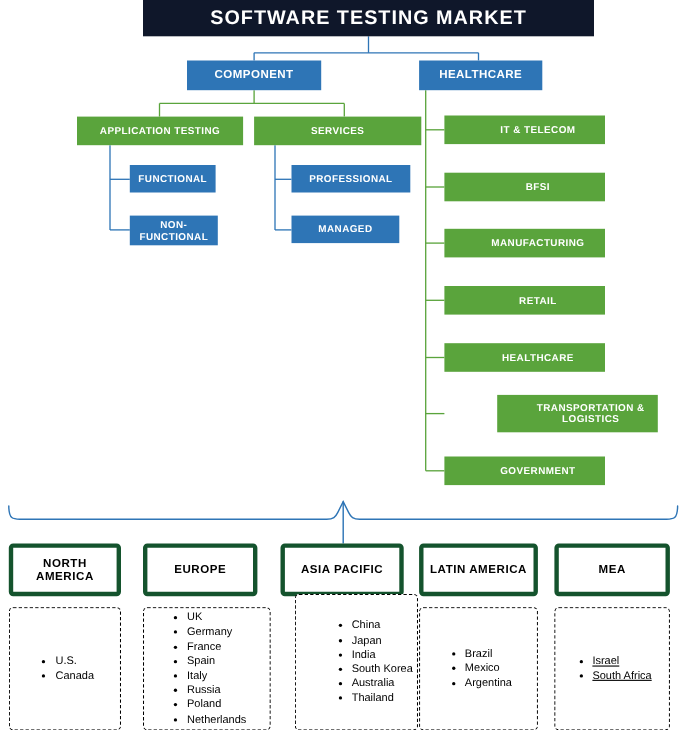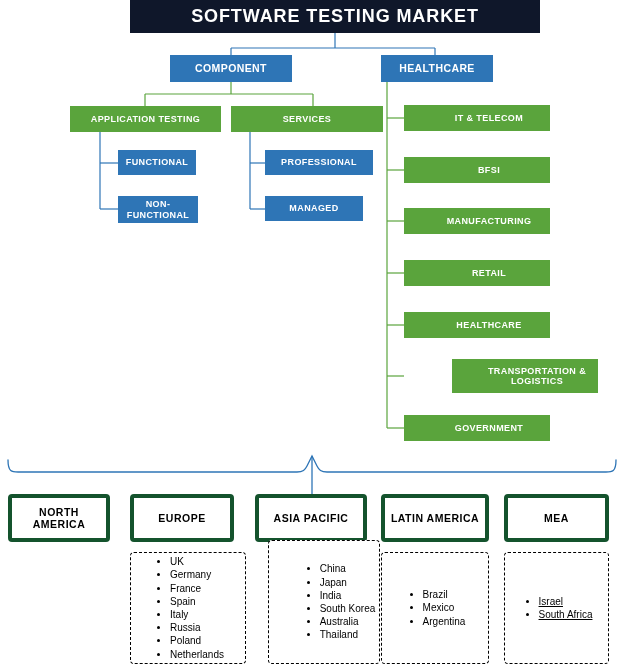--- a/index.html
+++ b/index.html
@@ -166,20 +166,26 @@
   <div class="node green-app" style="left:404px; top:312px; width:146px; height:26px;">HEALTHCARE</div>
   <div class="node green-app" style="left:404px; top:359px; width:146px; height:34px;margin-left:48px;">TRANSPORTATION &amp; LOGISTICS</div>
   <div class="node green-app" style="left:404px; top:415px; width:146px; height:26px;">GOVERNMENT</div>
 
   <div class="region-head" style="left:8px; top:494px; width:102px; height:48px;">NORTH AMERICA</div>
   <div class="region-head" style="left:130px; top:494px; width:104px; height:48px;">EUROPE</div>
   <div class="region-head" style="left:255px; top:494px; width:112px; height:48px;">ASIA PACIFIC</div>
   <div class="region-head" style="left:381px; top:494px; width:108px; height:48px;">LATIN AMERICA</div>
   <div class="region-head" style="left:504px; top:494px; width:105px; height:48px;">MEA</div>
 
+  <div class="region-body" style="left:8px; top:552px; width:102px; height:112px;">
+    <ul>
+      <li>U.S.</li>
+      <li>Canada</li>
+    </ul>
+  </div>
 
   <div class="region-body" style="left:130px; top:552px; width:116px; height:112px;">
     <ul>
       <li>UK</li>
       <li>Germany</li>
       <li>France</li>
       <li>Spain</li>
       <li>Italy</li>
       <li>Russia</li>
       <li>Poland</li>

